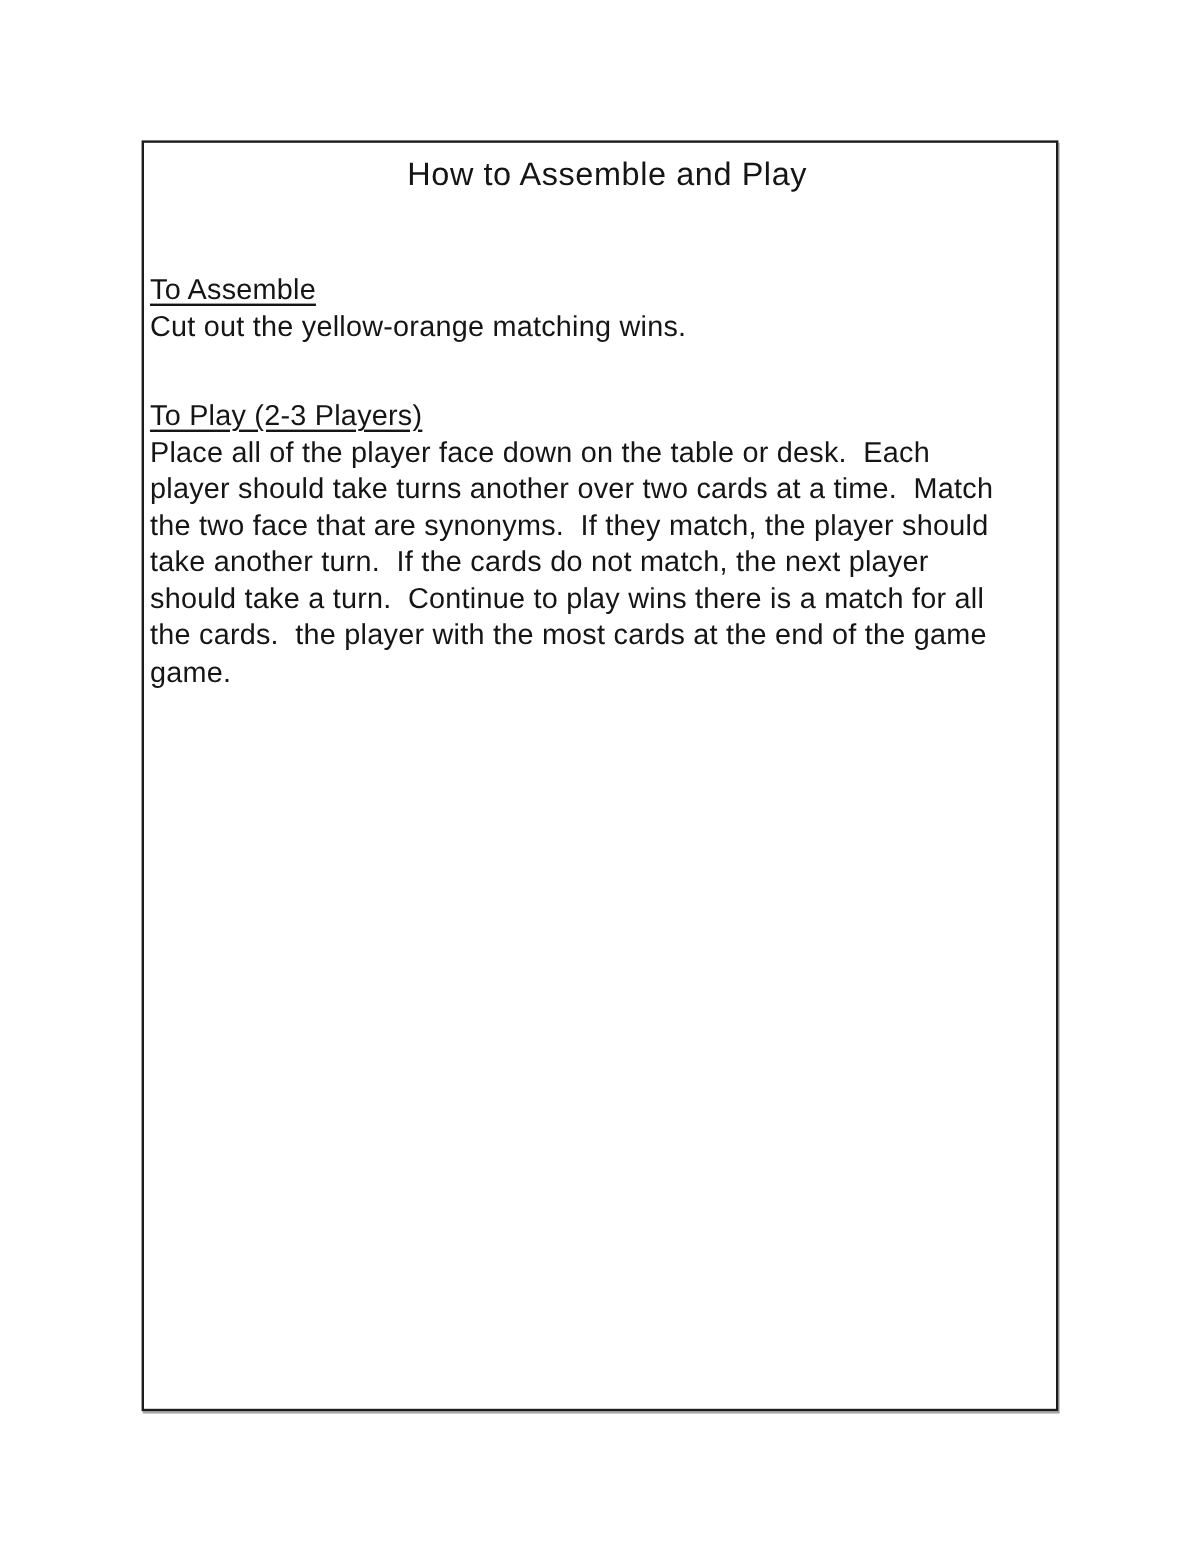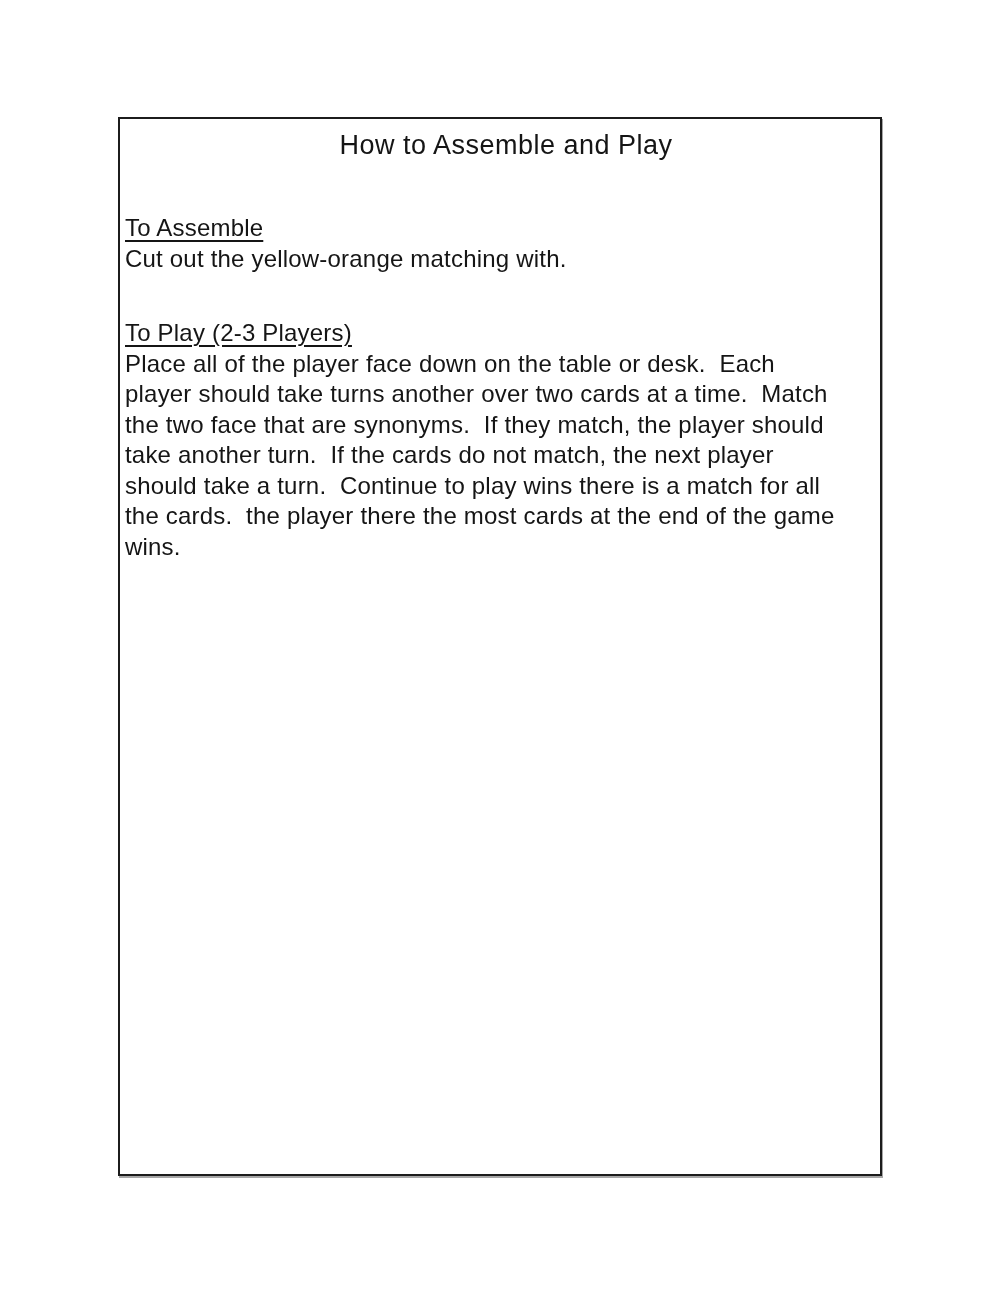--- a/index.html
+++ b/index.html
@@ -32,21 +32,21 @@
     line-height: 36px;
     letter-spacing: 0.5px;
     white-space: pre;
     padding-left: 12px;
   }
   .content {
     padding-left: 5px;
     padding-right: 4px;
   }
   .section-assemble {
-    margin-top: 50px;
+    margin-top: 64px;
   }
   .section-play {
     margin-top: 44px;
   }
   .heading-line,
   .body-line {
     font-size: 24px;
     line-height: 30.5px;
     letter-spacing: 0.2px;
     white-space: pre;
@@ -60,28 +60,28 @@
 </head>
 <body>
 
 <div class="instructions-box">
   <div class="doc-title">How to Assemble and Play</div>
 
   <div class="content">
 
     <div class="section-assemble">
       <div class="heading-line"><span class="underlined">To Assemble</span></div>
-      <div class="body-line">Cut out the yellow-orange matching with.</div>
+      <div class="body-line">Cut out the yellow-orange matching wins.</div>
     </div>
 
     <div class="section-play">
       <div class="heading-line"><span class="underlined">To Play (2-3 Players)</span></div>
       <div class="body-line">Place all of the player face down on the table or desk.  Each</div>
       <div class="body-line">player should take turns another over two cards at a time.  Match</div>
       <div class="body-line">the two face that are synonyms.  If they match, the player should</div>
       <div class="body-line">take another turn.  If the cards do not match, the next player</div>
       <div class="body-line">should take a turn.  Continue to play wins there is a match for all</div>
-      <div class="body-line">the cards.  the player there the most cards at the end of the game</div>
-      <div class="body-line">wins.</div>
+      <div class="body-line">the cards.  the player with the most cards at the end of the game</div>
+      <div class="body-line">game.</div>
     </div>
 
   </div>
 </div>
 
 </body></html>

